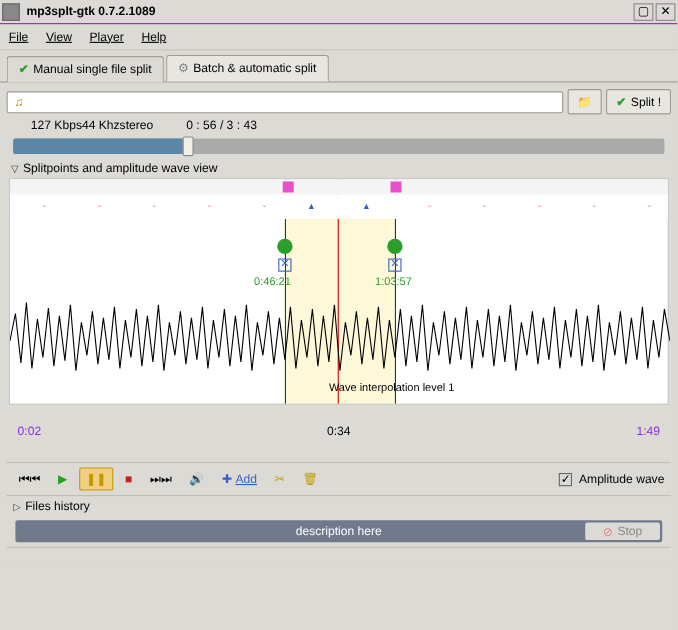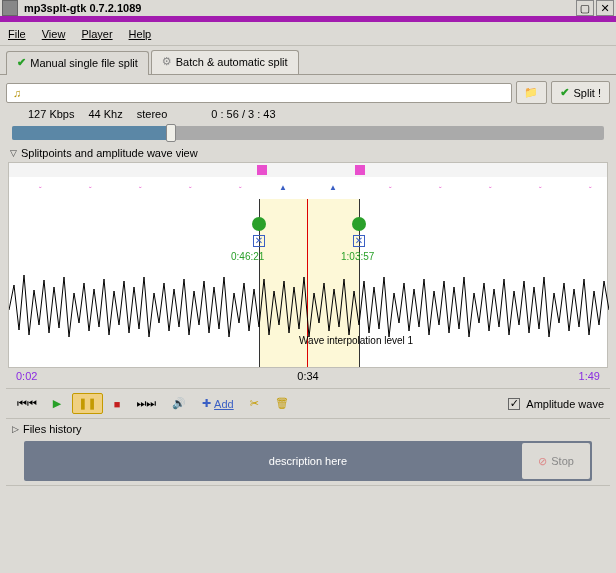--- a/index.html
+++ b/index.html
@@ -1,18 +1,18 @@
 <!DOCTYPE html>
 <html><head>
 <meta charset="utf-8">
 <style>
 * { box-sizing: border-box; margin: 0; padding: 0; font-family: Verdana, sans-serif; font-size: 11px; }
 body { background: #dcdad5; width: 616px; height: 573px; overflow: hidden; }
 
-.titlebar { background: #dcdad5; height: 22px; display: flex; align-items: center; border-bottom: 6px solid #a21caf; padding: 0 2px; }
+.titlebar { background: #dcdad5; height: 22px; display: flex; align-items: center; border-bottom: 1px solid #a21caf; padding: 0 2px; }
 .titlebar-icon { width: 16px; height: 16px; background: #888; margin-right: 6px; border: 1px solid #666; }
 .titlebar-text { font-weight: bold; flex: 1; }
 .win-btn { width: 18px; height: 16px; background: #dcdad5; border: 1px solid #888; margin-left: 2px; display: flex; align-items: center; justify-content: center; cursor: pointer; }
 
 .menubar { height: 24px; display: flex; align-items: center; padding: 0 8px; gap: 16px; border-bottom: 1px solid #c0beb7; }
 .menu-item { text-decoration: underline; cursor: pointer; }
 
 .tabbar { display: flex; padding: 4px 6px 0 6px; gap: 2px; background: #dcdad5; }
 .tab { padding: 4px 10px 6px 10px; background: #e8e6e1; border: 1px solid #9e9a91; border-bottom: none; border-radius: 3px 3px 0 0; display: flex; align-items: center; gap: 4px; cursor: pointer; }
 .tab.active { background: #dcdad5; position: relative; top: 1px; }
@@ -21,21 +21,21 @@
 
 .content { padding: 6px; border-top: 1px solid #9e9a91; }
 
 .file-row { display: flex; gap: 4px; align-items: center; }
 .file-input { flex: 1; display: flex; align-items: center; gap: 6px; padding: 3px 6px; background: #fff; border: 1px solid #9e9a91; border-radius: 2px; }
 .music-icon { color: #b38f00; }
 .btn { padding: 4px 8px; background: #e8e6e1; border: 1px solid #9e9a91; border-radius: 2px; cursor: pointer; display: flex; align-items: center; gap: 4px; }
 .btn-folder { color: #b38f00; }
 
 .track-title { padding: 6px 4px 2px 10px; font-size: 12px; }
-.info-row { display: flex; gap: 14px; padding: 4px 22px; align-items: center; }
+.info-row { display: flex; padding: 4px 22px; align-items: center; }
 .progress { height: 14px; background: #aaa; margin: 2px 6px 4px 6px; position: relative; border-radius: 2px; }
 .progress-fill { position: absolute; left: 0; top: 0; bottom: 0; width: 26%; background: #5b87a6; border-radius: 2px 0 0 2px; }
 .progress-thumb { position: absolute; left: 26%; top: -2px; width: 10px; height: 18px; background: #f0efe9; border: 1px solid #888; border-radius: 2px; }
 
 .section-hdr { display: flex; align-items: center; gap: 4px; padding: 3px 4px; font-size: 11px; }
 .triangle { font-size: 9px; color: #444; }
 
 .wave-area { background: #fff; border: 1px solid #c0beb7; margin: 0 2px; position: relative; height: 206px; }
 .wave-top-row { height: 14px; background: #f4f4f4; position: relative; }
 .pink-sq { position: absolute; width: 10px; height: 10px; background: #e94fcd; top: 2px; }
@@ -43,36 +43,36 @@
 .tick { position: absolute; color: #e94fcd; font-size: 8px; top: 6px; }
 .wave-sel-bg { position: absolute; left: 250px; width: 100px; top: 14px; bottom: 0; background: #fbf4bd; opacity: 0.6; }
 .wave-sel-line1 { position: absolute; top: 0; bottom: 0; width: 1px; background: #333; left: 250px; }
 .wave-sel-line2 { position: absolute; top: 0; bottom: 0; width: 1px; background: #333; left: 350px; }
 .wave-red-line { position: absolute; top: 0; bottom: 0; width: 1px; background: #d00; left: 298px; }
 .green-dot { position: absolute; width: 14px; height: 14px; background: #2aa02a; border-radius: 50%; top: 54px; }
 .x-box { position: absolute; width: 12px; height: 12px; border: 1px solid #3a5fc4; color: #3a5fc4; top: 72px; font-size: 10px; text-align: center; line-height: 10px; }
 .time-lbl { position: absolute; top: 88px; font-size: 10px; color: #2aa02a; }
 .waveform { position: absolute; left: 0; right: 0; top: 102px; height: 90px; }
 .wave-path { stroke: #000; stroke-width: 1; fill: none; }
-.wave-interp { position: absolute; left: 290px; top: 172px; font-size: 10px; }
-.axis { display: flex; justify-content: space-between; padding: 2px 10px; font-size: 10px; }
+.wave-interp { position: absolute; left: 290px; top: 184px; font-size: 10px; }
+.axis { display: flex; justify-content: space-between; padding: 18px 10px; font-size: 10px; }
 .axis .purple { color: #8a2be2; }
 
 .toolbar { display: flex; align-items: center; gap: 6px; padding: 4px 6px; border-top: 1px solid #c0beb7; border-bottom: 1px solid #c0beb7; margin-top: 4px; }
 .tb-btn { padding: 3px 5px; cursor: pointer; display: flex; align-items: center; gap: 3px; border-radius: 2px; }
 .tb-btn.active { background: #f0d080; border: 1px solid #c49a00; }
 .play { color: #28a028; }
 .pause { color: #c49a00; }
 .stop { color: #c41e1e; }
 .blue { color: #3a5fc4; }
 .spacer { flex: 1; }
 .chk { width: 12px; height: 12px; border: 1px solid #666; display: inline-flex; align-items: center; justify-content: center; }
 
 .files-hist { padding: 4px 6px; display: flex; align-items: center; gap: 4px; }
-.desc-bar { margin: 2px 18px; height: 40px; background: #707a8c; color: #fff; display: flex; align-items: center; justify-content: center; position: relative; border-radius: 2px; }
+.desc-bar { margin: 2px 8px; height: 20px; background: #707a8c; color: #fff; display: flex; align-items: center; justify-content: center; position: relative; border-radius: 2px; }
 .stop-btn-area { position: absolute; right: 2px; top: 2px; bottom: 2px; width: 68px; background: #dcdad5; border-radius: 2px; display: flex; align-items: center; justify-content: center; gap: 4px; color: #888; }
 .stop-x { color: #d88; }
 .statusbar { height: 14px; background: #dcdad5; border-top: 1px solid #c0beb7; margin-top: 4px; }
 </style>
 </head>
 <body>
 
 <div class="titlebar">
   <div class="titlebar-icon"></div>
   <div class="titlebar-text">mp3splt-gtk 0.7.2.1089</div>

